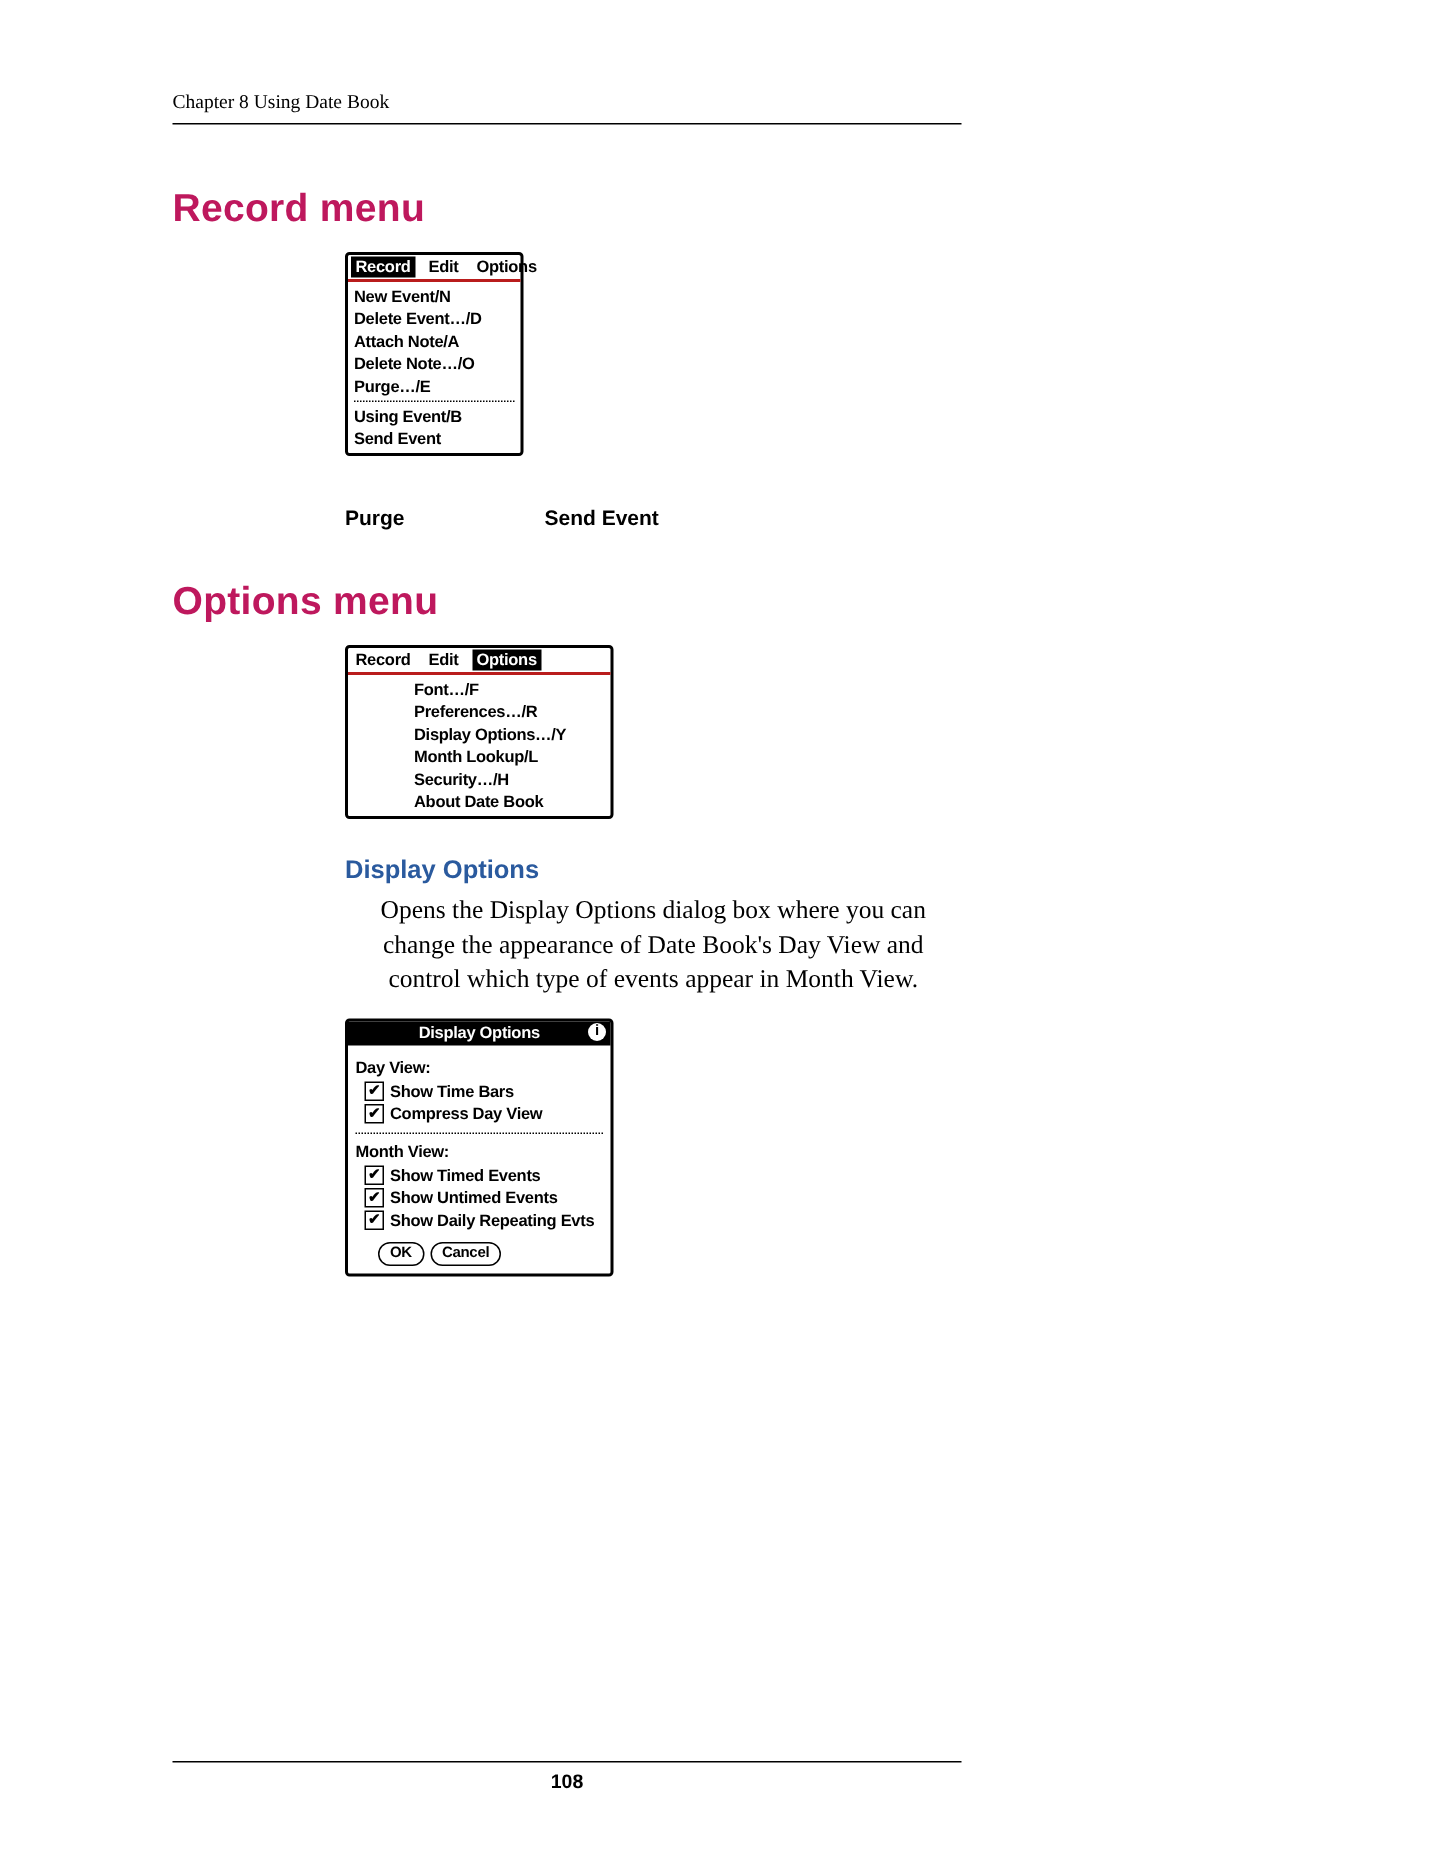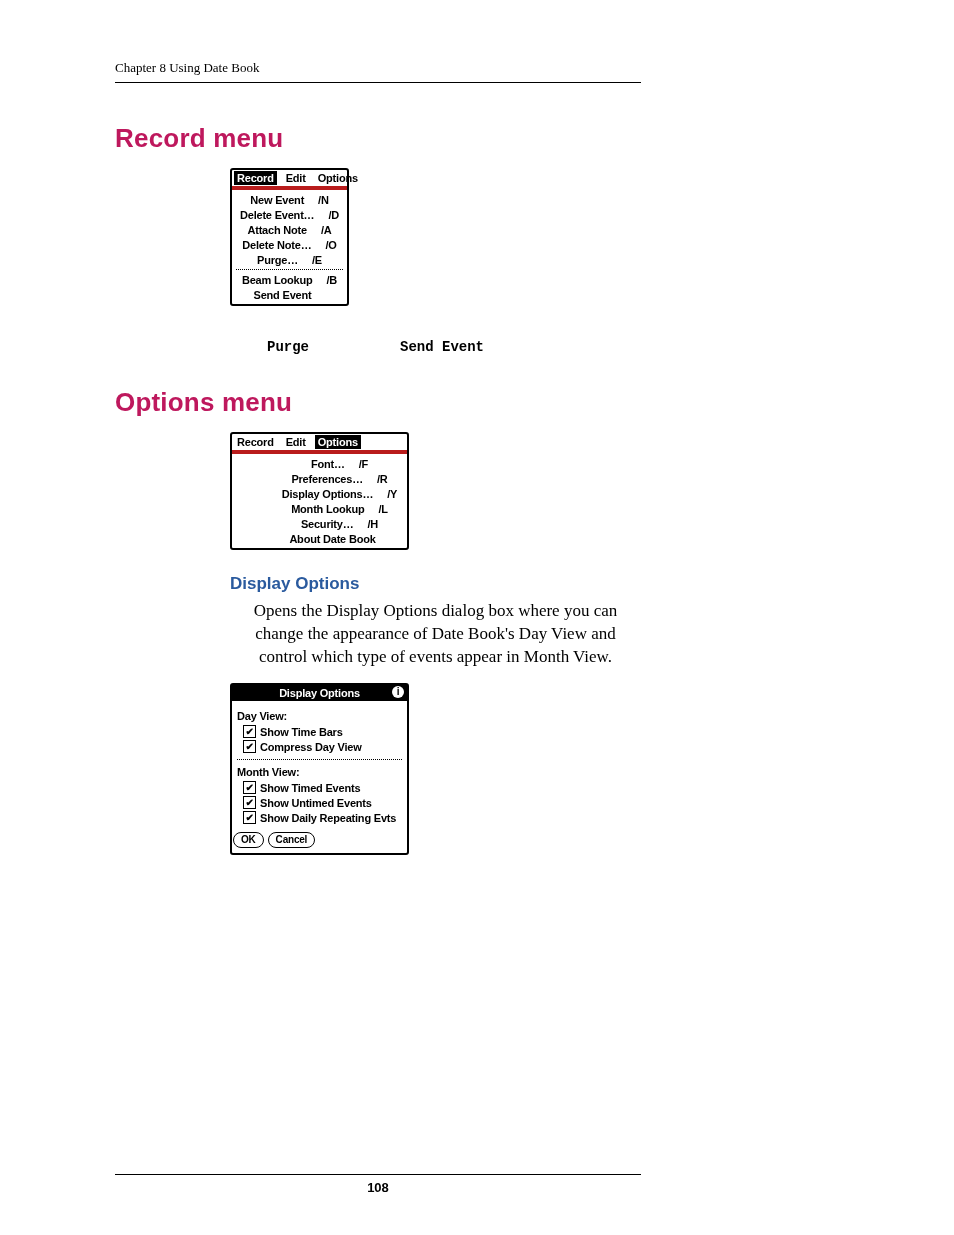--- a/index.html
+++ b/index.html
@@ -42,48 +42,46 @@
     letter-spacing:-.2px;
   }
   .menu-box{
     border:2px solid #000;
     border-radius:3px;
     background:#fff;
     display:inline-block;
   }
   .menu-bar{
     display:flex;gap:6px;
-    border-bottom:4px solid #b91c1c;
+    border-bottom:2px solid #b91c1c;
     padding:1px 2px;
   }
   .menu-bar span{padding:0 3px;}
   .menu-bar span.sel{background:#000;color:#fff;}
   .menu-body{padding:2px 4px;}
   .menu-row{
-    display:flex;justify-content:center;
-    gap:14px;
+    display:flex;justify-content:flex-start;
     border-top:1px dotted transparent;
   }
   .menu-row .sc{white-space:nowrap;}
   .menu-sep{border-top:1px dotted #000;margin:2px 0;height:0;}
   .desc-table{
     display:grid;
     grid-template-columns:125px 1fr;
     column-gap:8px;
     row-gap:24px;
     margin-top:30px;
     font-size:17px;
     line-height:1.35;
   }
   .desc-table .term{
-    font-family:Liberation Mono, monospace;
+    font-family:Liberation Sans, sans-serif;
     font-weight:700;
     font-size:14px;
     padding-top:2px;
-    margin-left:37px;
   }
   .body-text{
     font-size:17px;
     line-height:1.35;
     margin:0 0 6px 0;
     text-align:center;
   }
   
   .dlg{
     border:2px solid #000;border-radius:3px;
@@ -107,21 +105,21 @@
   }
   .dlg-body{padding:4px 5px 6px 5px;}
   .dlg-body .hdr{margin:4px 0 2px 0;}
   .chk-line{display:flex;align-items:center;gap:4px;margin:1px 0 1px 6px;}
   .chk{
     width:11px;height:11px;border:1.5px solid #000;
     display:inline-flex;align-items:center;justify-content:center;
     font-size:10px;line-height:10px;
   }
   .dlg-sep{border-top:1px dotted #000;margin:5px 0;}
-  .dlg-buttons{display:flex;gap:4px;padding:0 5px 5px 1px;align-items:flex-end;}
+  .dlg-buttons{display:flex;gap:4px;padding:0 5px 5px 20px;align-items:flex-end;}
   .dlg-buttons span{
     border:1.5px solid #000;border-radius:10px;
     padding:0 7px;font-size:10px;line-height:14px;
     font-family:Arial,sans-serif;
   }
   .footer{
     position:absolute;left:115px;right:115px;bottom:40px;
     border-top:1px solid #000;
     padding-top:5px;
     font-family:Arial,Helvetica,sans-serif;
@@ -161,21 +159,21 @@
         <div class="menu-row">
             <span>Delete Note…</span>
             <span class="sc">/O</span>
           </div>
         <div class="menu-row">
             <span>Purge…</span>
             <span class="sc">/E</span>
           </div>
         <div class="menu-sep"></div>
         <div class="menu-row">
-            <span>Beam Lookup</span>
+            <span>Using Event</span>
             <span class="sc">/B</span>
           </div>
         <div class="menu-row">
             <span>Send Event</span>
             <span class="sc"></span>
           </div>
       </div>
     </div>
   </div>
 

